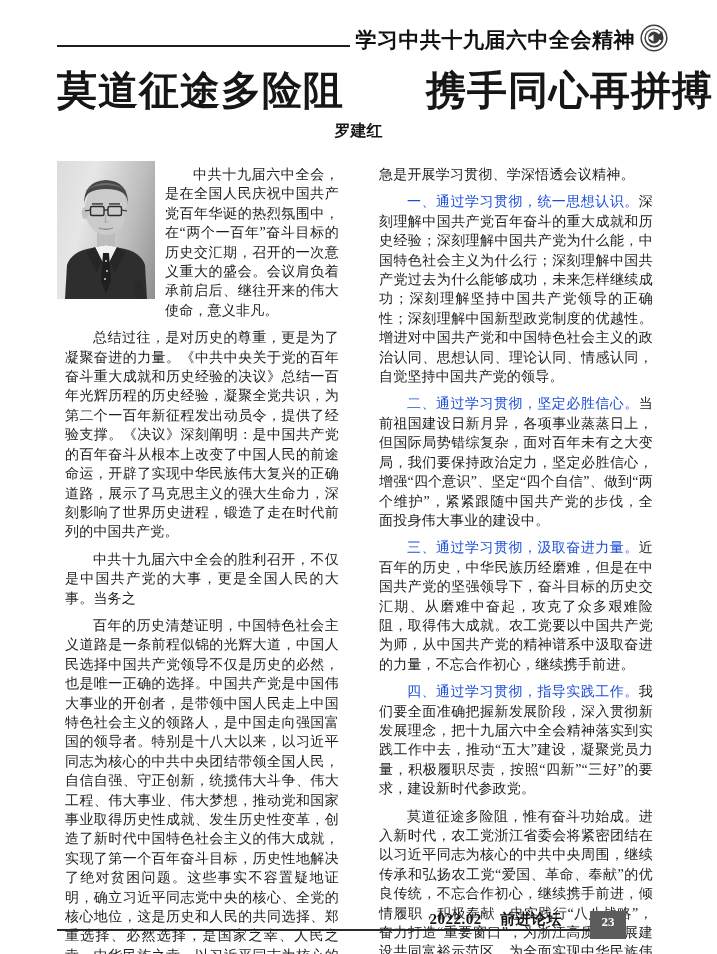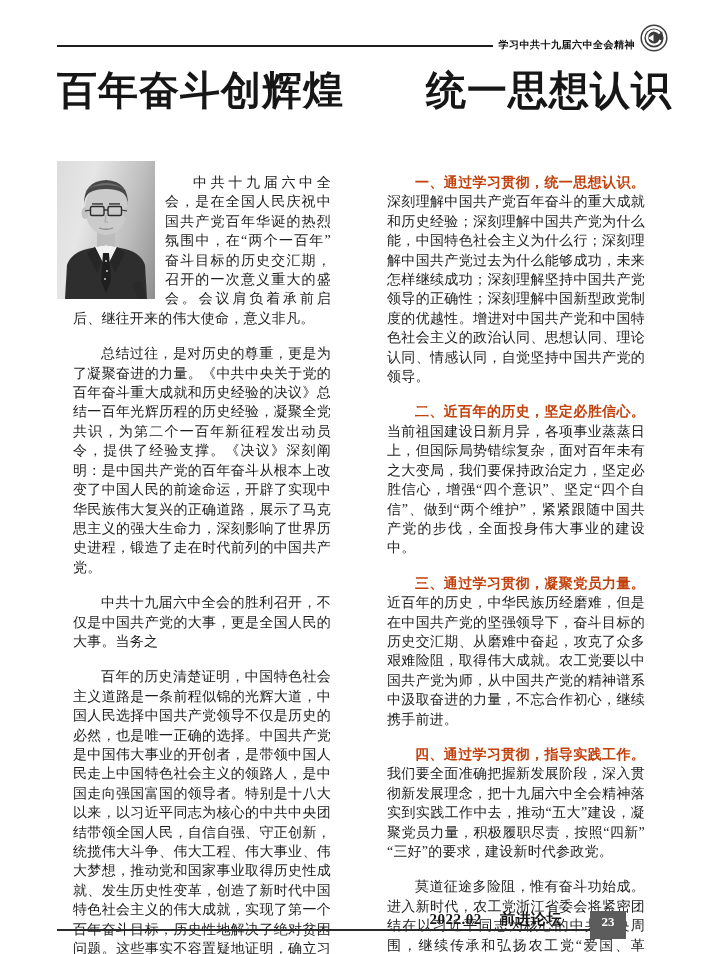--- a/index.html
+++ b/index.html
@@ -10,21 +10,21 @@
   .page{position:absolute;inset:0;}
 
   
   .header{
     position:absolute;left:57px;right:49px;top:26px;height:22px;
     display:flex;align-items:flex-end;
   }
   .header-rule{flex:1;height:2px;background:#1e1e1e;margin-bottom:1px;}
   .header-topic{
     font-family:"Liberation Sans", sans-serif;font-weight:bold;
-    font-size:10px;line-height:1;letter-spacing:.5px;
+    font-size:21px;line-height:1;letter-spacing:.5px;
     padding-left:6px;white-space:nowrap;color:#111;
     margin-bottom:-2px;
   }
   .header-icon{margin-left:5px;margin-bottom:-8px;}
 
   
   .title{
     position:absolute;left:57px;width:603px;top:68px;
     text-align:center;font-family:"Liberation Sans", sans-serif;
     font-weight:bold;font-size:40px;line-height:1.1;letter-spacing:1px;
@@ -37,23 +37,23 @@
   }
 
   
   .col{
     position:absolute;top:157px;width:290px;
     font-size:14px;line-height:19.4px;text-align:justify;
     color:#1d1d1d;letter-spacing:.2px;
   }
   .col-left{left:57px;}
   .col-right{left:371px;}
-  .col p{margin:16px;text-indent:2em;}
+  .col p{margin:8px;text-indent:2em;}
   .col p.no-indent{text-indent:0;}
-  .lead{font-family:"Liberation Sans", sans-serif;font-weight:bold;color:#c2410c;}
+  .lead{font-family:"Liberation Sans", sans-serif;font-weight:normal;color:#1d4ed8;}
   .attribution{
     text-align:center;text-indent:0;font-style:italic;
     font-size:13.5px;letter-spacing:1px;margin-top:1px;
   }
 
   
   .photo{
     float:left;width:98px;height:138px;margin:4px 10px 4px 0;
     background:linear-gradient(105deg,#dcdcdc 0%,#e6e6e6 30%,#bdbdbd 68%,#8f8f8f 100%);
     position:relative;overflow:hidden;
@@ -93,21 +93,22 @@
       <svg width="28" height="28" viewBox="0 0 28 28">
         <circle cx="14" cy="14" r="12.8" fill="none" stroke="#3f3f3f" stroke-width="1.5"></circle>
         <circle cx="14" cy="14" r="9.6" fill="#3b3b3b"></circle>
         <path d="M 20 10 A 7 7 0 1 0 20.5 16" fill="none" stroke="#ffffff" stroke-width="2.2"></path>
         <path d="M 22.5 7.5 L 22 13 L 17 11.5 Z" fill="#3b3b3b"></path>
         <path d="M 8.2 14 L 13.5 10.5 L 13.5 17.5 Z" fill="#ffffff"></path>
       </svg>
     </div>
   </div>
 
-  <div class="title">百年奋斗创辉煌　　统一思想认识</div>
+  <div class="title">莫道征途多险阻　　携手同心再拼搏</div>
+  <div class="author">罗建红</div>
 
   <div class="col col-left">
     <div class="photo">
       <svg width="98" height="138" viewBox="0 0 98 138">
 
         <rect x="0" y="0" width="98" height="138" fill="none"></rect>
 
         <rect x="40" y="68" width="18" height="18" fill="#bdbdbd"></rect>
 
         <path d="M 8 138 L 10 104 Q 14 92 30 88 L 49 84 L 68 88 Q 84 92 88 104 L 90 138 Z" fill="#2e2e2e"></path>
@@ -145,28 +146,29 @@
         <rect x="78" y="120" width="9" height="18" rx="4" fill="#2a2a2a" transform="rotate(-18 82 129)"></rect>
       </svg>
     </div>
     <p>中共十九届六中全会，是在全国人民庆祝中国共产党百年华诞的热烈氛围中，在“两个一百年”奋斗目标的历史交汇期，召开的一次意义重大的盛会。会议肩负着承前启后、继往开来的伟大使命，意义非凡。</p>
     <p>总结过往，是对历史的尊重，更是为了凝聚奋进的力量。《中共中央关于党的百年奋斗重大成就和历史经验的决议》总结一百年光辉历程的历史经验，凝聚全党共识，为第二个一百年新征程发出动员令，提供了经验支撑。《决议》深刻阐明：是中国共产党的百年奋斗从根本上改变了中国人民的前途命运，开辟了实现中华民族伟大复兴的正确道路，展示了马克思主义的强大生命力，深刻影响了世界历史进程，锻造了走在时代前列的中国共产党。</p>
     <p>中共十九届六中全会的胜利召开，不仅是中国共产党的大事，更是全国人民的大事。当务之</p>
     <p>百年的历史清楚证明，中国特色社会主义道路是一条前程似锦的光辉大道，中国人民选择中国共产党领导不仅是历史的必然，也是唯一正确的选择。中国共产党是中国伟大事业的开创者，是带领中国人民走上中国特色社会主义的领路人，是中国走向强国富国的领导者。特别是十八大以来，以习近平同志为核心的中共中央团结带领全国人民，自信自强、守正创新，统揽伟大斗争、伟大工程、伟大事业、伟大梦想，推动党和国家事业取得历史性成就、发生历史性变革，创造了新时代中国特色社会主义的伟大成就，实现了第一个百年奋斗目标，历史性地解决了绝对贫困问题。这些事实不容置疑地证明，确立习近平同志党中央的核心、全党的核心地位，这是历史和人民的共同选择、郑重选择、必然选择，是国家之幸、人民之幸、中华民族之幸。以习近平同志为核心的中共中央必将带领全体中国人民在新时代中国特色社会主义道路上继续阔步向前，取得更大的胜利。</p>
   </div>
 
   <div class="col col-right">
+    <p class="no-indent">急是开展学习贯彻、学深悟透会议精神。</p>
     <p>
       <span class="lead">一、通过学习贯彻，统一思想认识。</span><span>深刻理解中国共产党百年奋斗的重大成就和历史经验；深刻理解中国共产党为什么能，中国特色社会主义为什么行；深刻理解中国共产党过去为什么能够成功，未来怎样继续成功；深刻理解坚持中国共产党领导的正确性；深刻理解中国新型政党制度的优越性。增进对中国共产党和中国特色社会主义的政治认同、思想认同、理论认同、情感认同，自觉坚持中国共产党的领导。</span>
     </p>
     <p>
-      <span class="lead">二、近百年的历史，坚定必胜信心。</span><span>当前祖国建设日新月异，各项事业蒸蒸日上，但国际局势错综复杂，面对百年未有之大变局，我们要保持政治定力，坚定必胜信心，增强“四个意识”、坚定“四个自信”、做到“两个维护”，紧紧跟随中国共产党的步伐，全面投身伟大事业的建设中。</span>
+      <span class="lead">二、通过学习贯彻，坚定必胜信心。</span><span>当前祖国建设日新月异，各项事业蒸蒸日上，但国际局势错综复杂，面对百年未有之大变局，我们要保持政治定力，坚定必胜信心，增强“四个意识”、坚定“四个自信”、做到“两个维护”，紧紧跟随中国共产党的步伐，全面投身伟大事业的建设中。</span>
     </p>
     <p>
-      <span class="lead">三、通过学习贯彻，凝聚党员力量。</span><span>近百年的历史，中华民族历经磨难，但是在中国共产党的坚强领导下，奋斗目标的历史交汇期、从磨难中奋起，攻克了众多艰难险阻，取得伟大成就。农工党要以中国共产党为师，从中国共产党的精神谱系中汲取奋进的力量，不忘合作初心，继续携手前进。</span>
+      <span class="lead">三、通过学习贯彻，汲取奋进力量。</span><span>近百年的历史，中华民族历经磨难，但是在中国共产党的坚强领导下，奋斗目标的历史交汇期、从磨难中奋起，攻克了众多艰难险阻，取得伟大成就。农工党要以中国共产党为师，从中国共产党的精神谱系中汲取奋进的力量，不忘合作初心，继续携手前进。</span>
     </p>
     <p>
       <span class="lead">四、通过学习贯彻，指导实践工作。</span><span>我们要全面准确把握新发展阶段，深入贯彻新发展理念，把十九届六中全会精神落实到实践工作中去，推动“五大”建设，凝聚党员力量，积极履职尽责，按照“四新”“三好”的要求，建设新时代参政党。</span>
     </p>
     <p>莫道征途多险阻，惟有奋斗功始成。进入新时代，农工党浙江省委会将紧密团结在以习近平同志为核心的中共中央周围，继续传承和弘扬农工党“爱国、革命、奉献”的优良传统，不忘合作初心，继续携手前进，倾情履职，积极奉献，忠实践行“八八战略”，奋力打造“重要窗口”，为浙江高质量发展建设共同富裕示范区，为全面实现中华民族伟大复兴的中国梦作出更大的贡献。</p>
     <p class="attribution">（作者：农工党浙江省委会主委）</p>
   </div>
 
   <div class="footer">
     <div class="footer-rule"></div>

